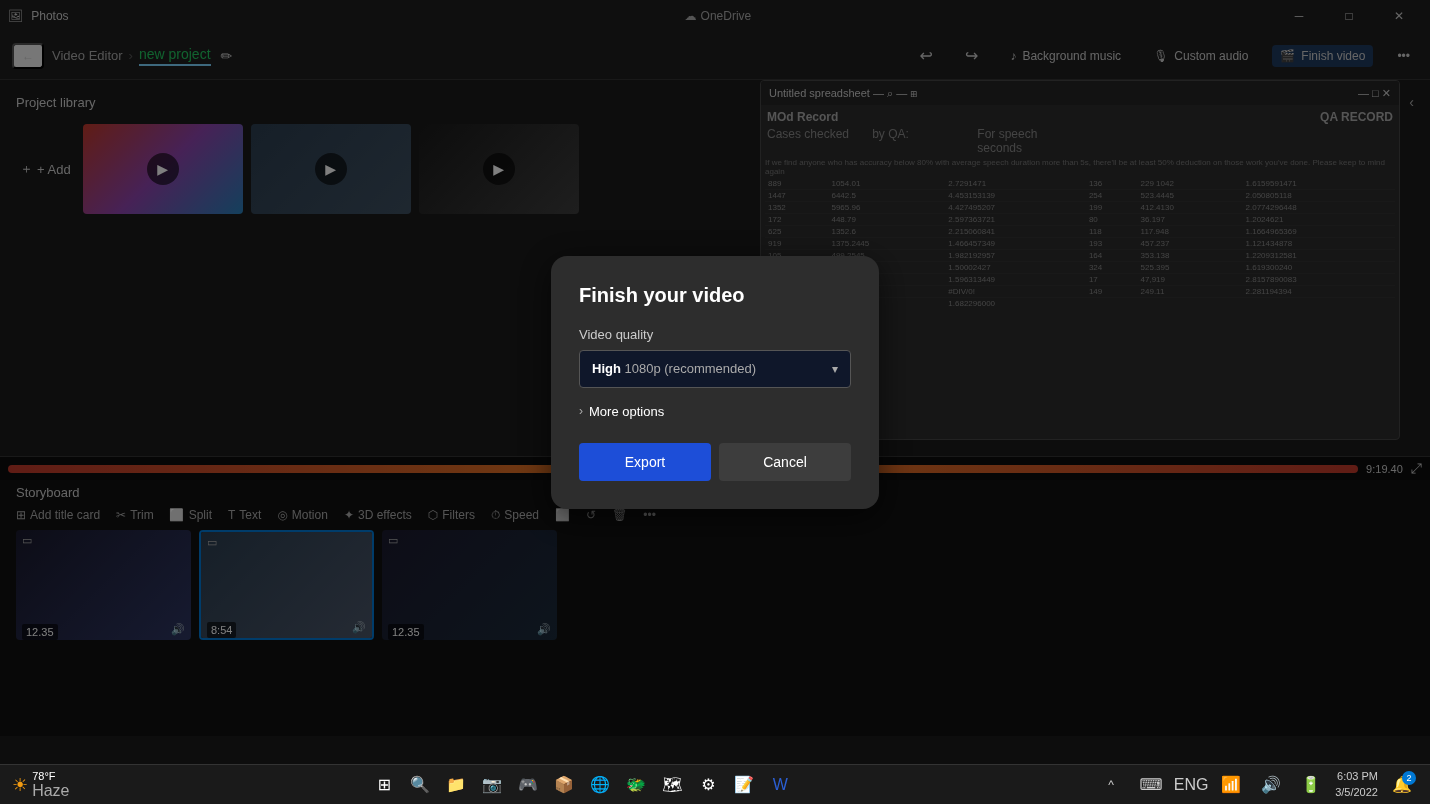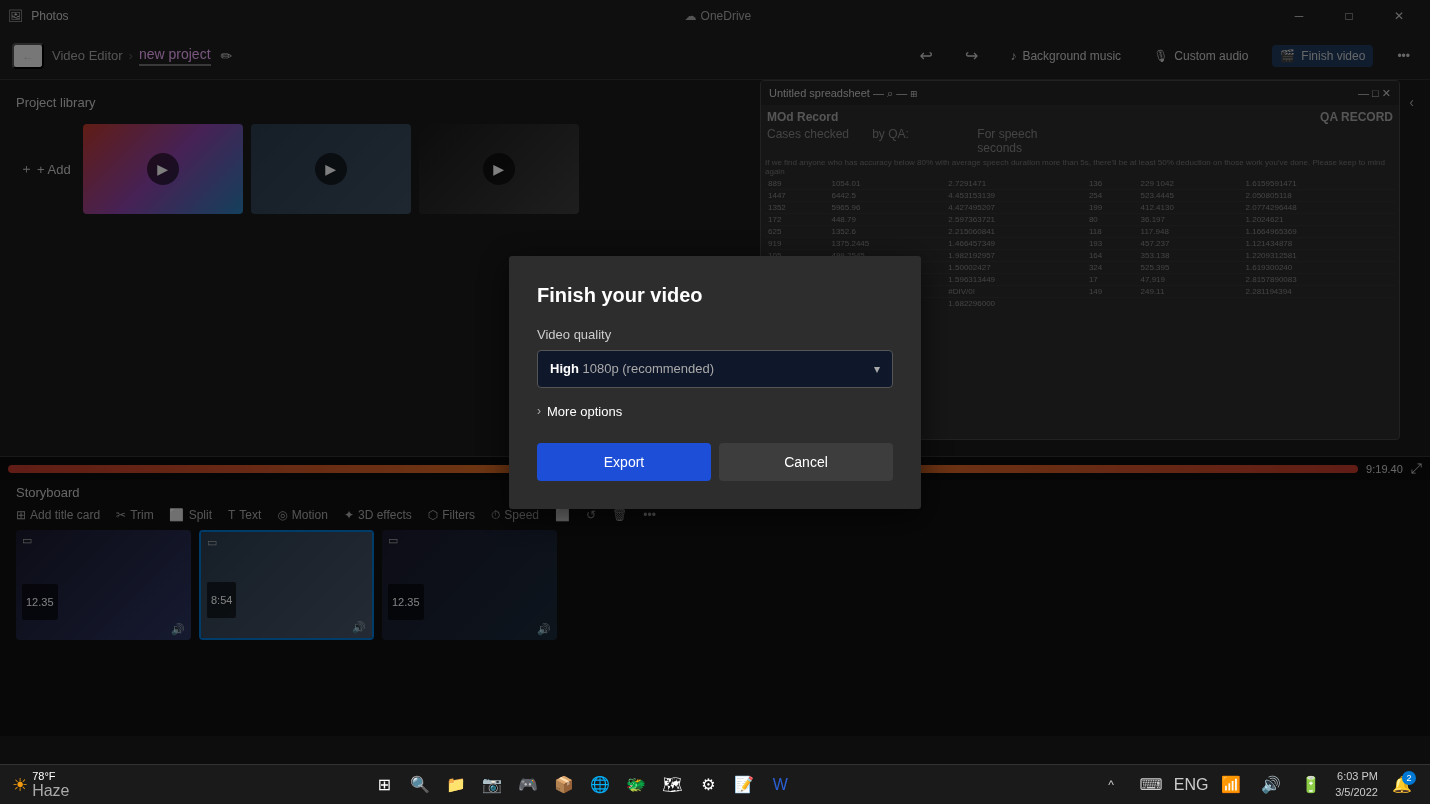--- a/index.html
+++ b/index.html
@@ -70,22 +70,22 @@
     }
     .breadcrumb {
       display: flex;
       align-items: center;
       gap: 6px;
       font-size: 13px;
       color: #ccc;
     }
     .project-title {
       font-size: 14px;
-      color: #f0abfc;
-      border-bottom: 2px solid #737373;
+      color: #22c55e;
+      border-bottom: 2px solid #7dd3fc;
       padding-bottom: 2px;
     }
     .edit-icon {
       font-size: 14px;
       color: #ccc;
       cursor: pointer;
     }
     .toolbar-btn {
       display: flex;
       align-items: center;
@@ -204,26 +204,26 @@
     }
     .story-thumb.selected {
       border: 2px solid #0078d4;
     }
     .story-thumb-inner {
       width: 100%;
       height: 100%;
     }
     .story-thumb-label {
       position: absolute;
-      bottom: 20px;
+      bottom: 0;
       left: 6px;
       font-size: 11px;
       color: #fff;
       background: rgba(0,0,0,0.6);
-      padding: 12px 4px;
+      padding: 2px 4px;
       border-radius: 2px;
     }
     .story-thumb-audio {
       position: absolute;
       bottom: 4px;
       right: 6px;
       font-size: 11px;
       color: #aaa;
     }
     .story-thumb-icon {
@@ -371,23 +371,23 @@
       right: 0;
       bottom: 40px;
       background: rgba(0,0,0,0.5);
       display: flex;
       align-items: center;
       justify-content: center;
       z-index: 100;
     }
     .modal {
       background: #2d2d2d;
-      border-radius: 3px;
+      border-radius: 16px;
       padding: 28px;
-      width: 412px;
+      width: 328px;
       box-shadow: 0 8px 32px rgba(0,0,0,0.6);
     }
     .modal-title {
       font-size: 20px;
       font-weight: 600;
       color: #fff;
       margin-bottom: 20px;
     }
     .modal-label {
       font-size: 13px;

